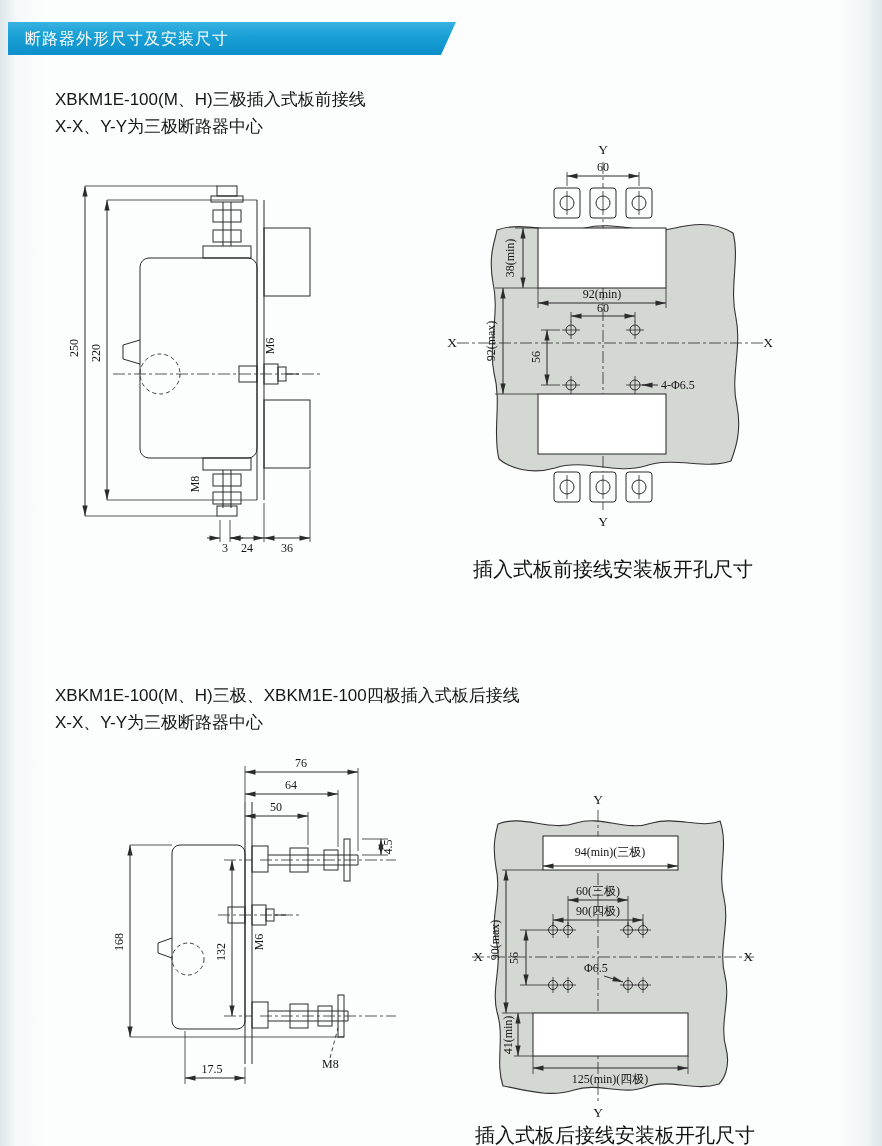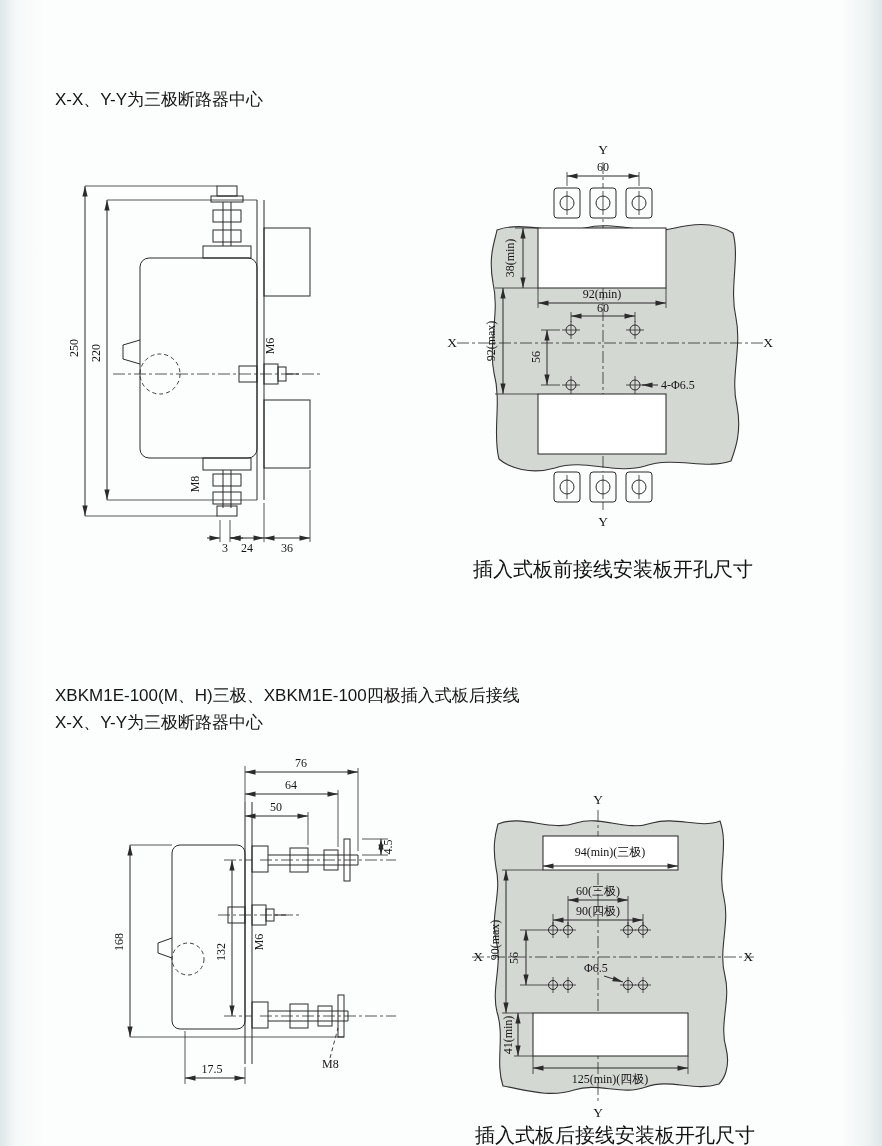--- a/index.html
+++ b/index.html
@@ -26,22 +26,26 @@
   .dsh { stroke:#2b2b2b; fill:none; stroke-width:.9; stroke-dasharray:4 3; }
   .plate { fill:#d4d8d3; stroke:#333; stroke-width:1.1; }
   .cut   { fill:#ffffff; stroke:#222; stroke-width:1; }
   .blk   { fill:#fbfcfc; stroke:#2b2b2b; stroke-width:1; }
 </style>
 </head>
 <body>
 
 <div class="page">
 
+  <div class="header-banner">
+    <span>断路器外形尺寸及安装尺寸</span>
+  </div>
 
   <div class="sec-title" style="left:55px; top:86px;">
+    <div>XBKM1E-100(M、H)三极插入式板前接线</div>
     <div>X-X、Y-Y为三极断路器中心</div>
   </div>
 
   <svg style="left:55px; top:148px;" width="320" height="410" viewBox="0 0 320 410">
     <defs>
       <marker id="arrA" viewBox="0 0 12 8" refX="12" refY="4" markerWidth="11" markerHeight="7" orient="auto-start-reverse">
         <path d="M0,1 L12,4 L0,7 z" fill="#2b2b2b"></path>
       </marker>
     </defs>
 

